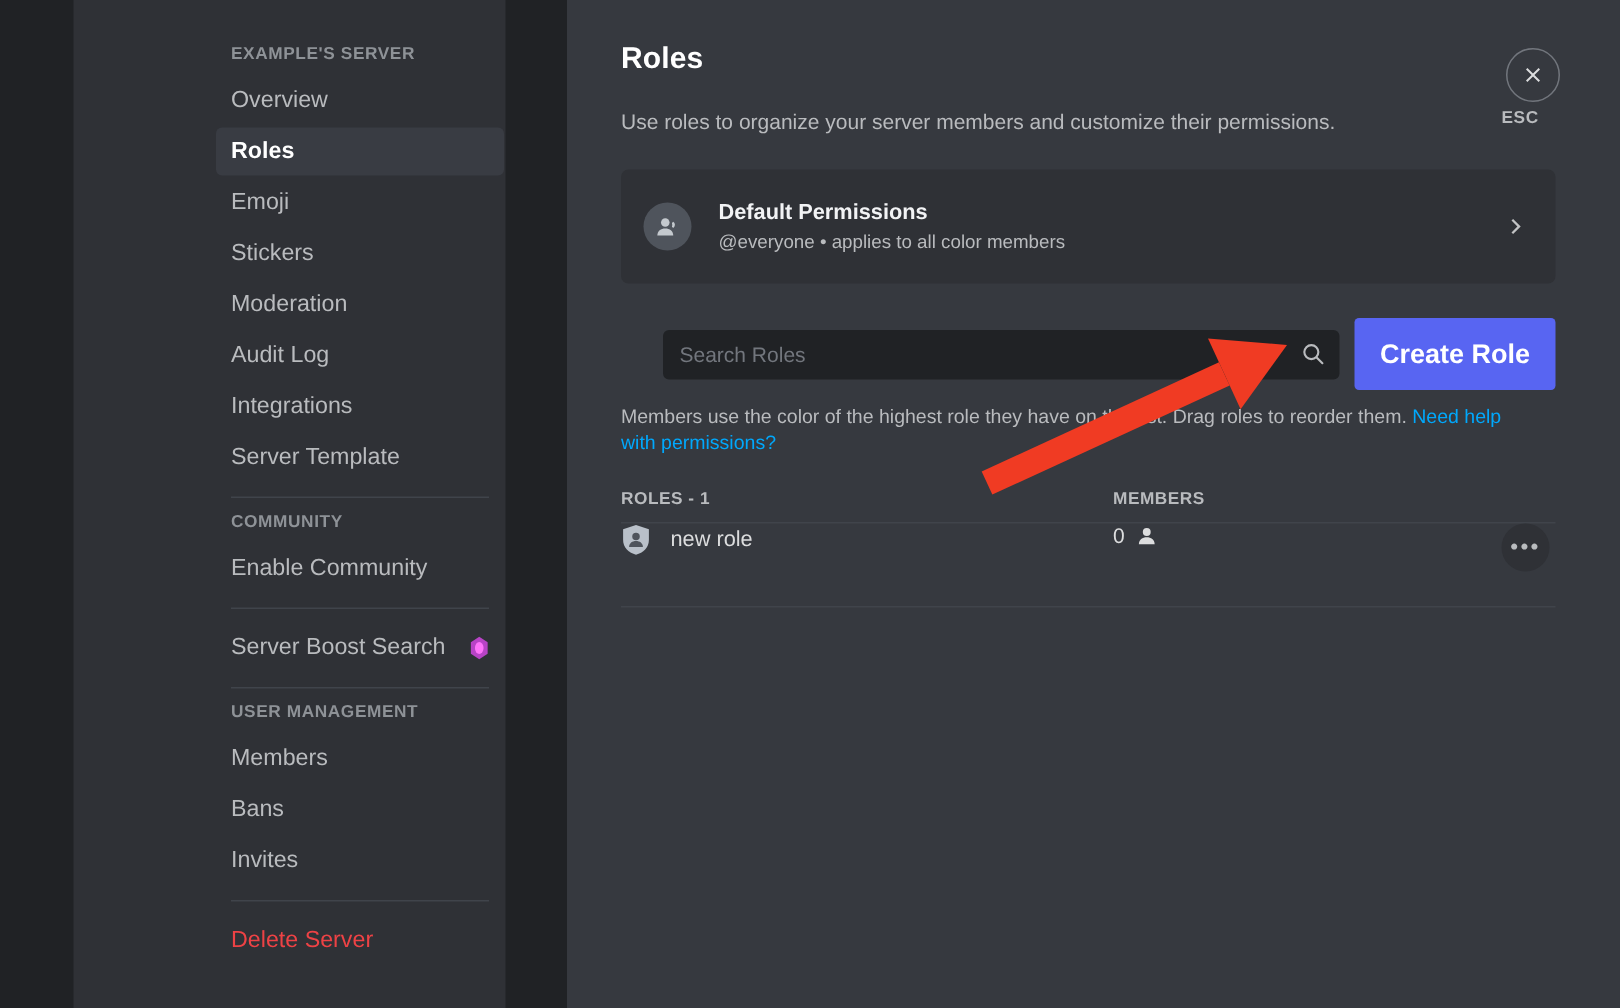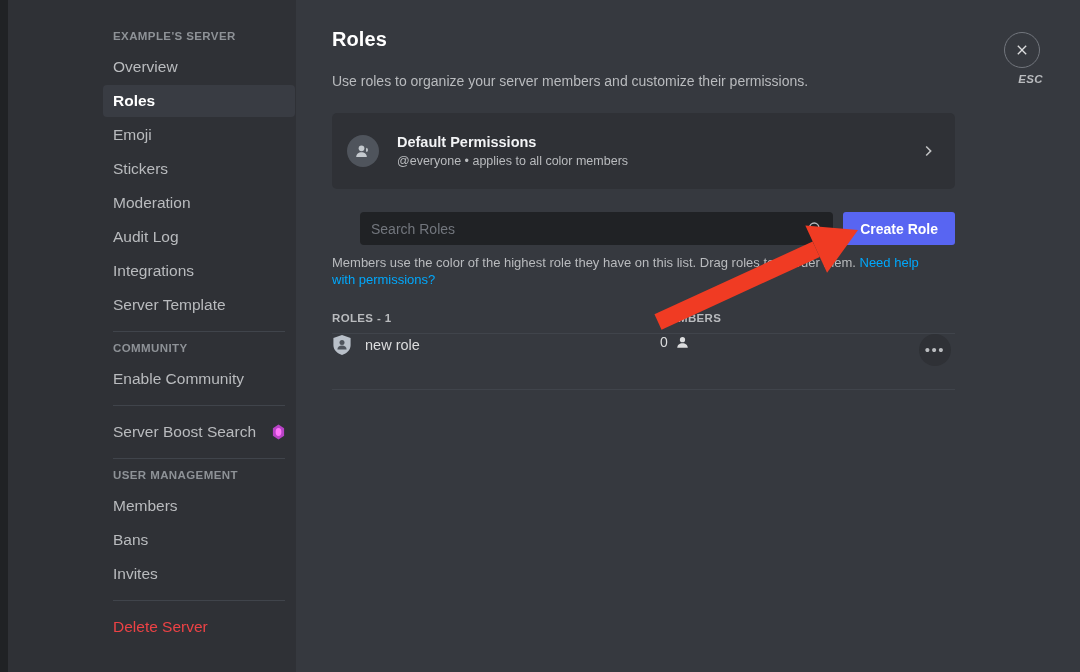--- a/index.html
+++ b/index.html
@@ -13,20 +13,21 @@
   body {
     font-family: "Liberation Sans", sans-serif;
     background: #202225;
     position: relative;
   }
 
   #app {
     position: absolute;
     inset: 0;
     display: flex;
+    gap: 41px;
   }
 
   
   .gutter {
     width: 8px;
     height: 100%;
     background: #202225;
     flex: 0 0 8px;
   }
 
@@ -185,25 +186,25 @@
   .search-icon {
     position: absolute;
     right: 9px;
     top: 50%;
     transform: translateY(-50%);
     pointer-events: none;
   }
 
   .create-btn {
     margin-left: 10px;
-    height: 33px;
+    height: 48px;
     padding: 0 17px;
     background: #5865f2;
     color: #ffffff;
-    font-size: 14px;
+    font-size: 18px;
     font-weight: bold;
     border: none;
     border-radius: 3px;
     cursor: pointer;
     font-family: "Liberation Sans", sans-serif;
     white-space: nowrap;
   }
 
   .hint {
     margin-top: 9px;
@@ -278,23 +279,22 @@
     font-size: 15px;
     line-height: 10px;
   }
 
   
   .esc-wrap {
     position: absolute;
     top: 32px;
     right: 37px;
     width: 42px;
-    text-align: right;
-    cursor: pointer;
-    font-style: italic;
+    text-align: left;
+    cursor: pointer;
   }
   .esc-circle {
     width: 36px;
     height: 36px;
     border: 1.6px solid #72767d;
     border-radius: 50%;
     margin: 0 auto;
     display: flex;
     align-items: center;
     justify-content: center;

